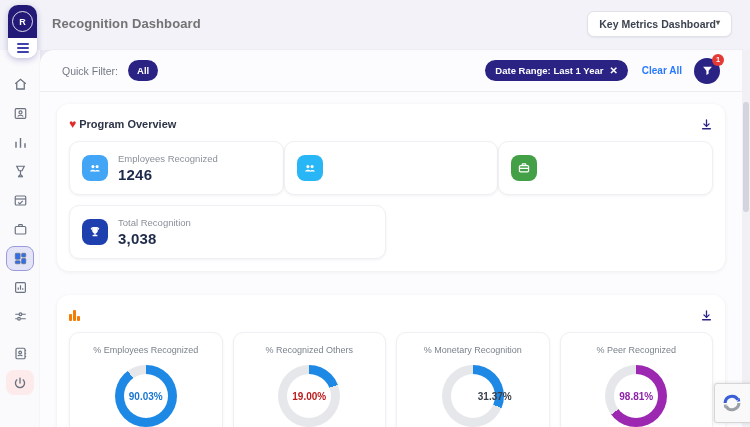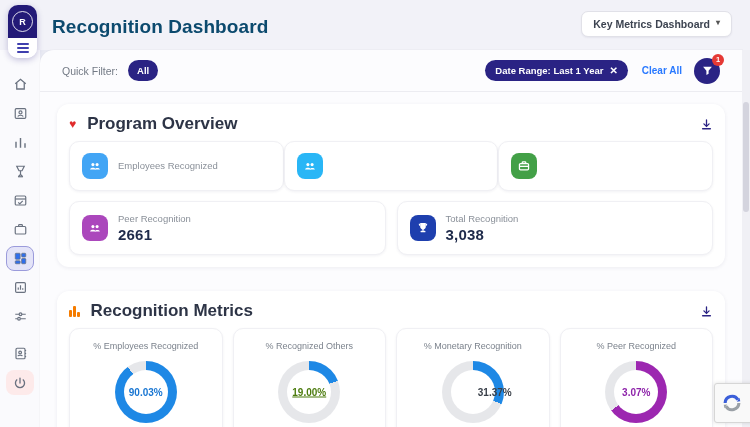--- a/index.html
+++ b/index.html
@@ -1,24 +1,24 @@
 <!DOCTYPE html>
 <html><head>
 <meta charset="utf-8">
 <style>
   * { margin:0; padding:0; box-sizing:border-box; }
   html,body { width:750px; height:427px; overflow:hidden; }
   body { font-family:"Liberation Sans", sans-serif; background:#e9eaf3; position:relative; }
 
   
   .header { position:absolute; left:0; top:0; right:0; height:50px; background:#f2f2f8; }
-  .page-title { position:absolute; left:52px; top:16px; font-size:19px; font-weight:700; color:#0c4a6e; letter-spacing:.1px; }
+  .page-title { position:absolute; left:52px; top:16px; font-size:13px; font-weight:700; color:#737373; letter-spacing:.1px; }
   .dash-select { position:absolute; right:18px; top:11px; background:#fff; border:1px solid #e1e1e8; border-radius:7px;
                  padding:6px 11px; font-size:10.5px; color:#3c4350; font-weight:600; cursor:pointer;
-                 box-shadow:0 1px 2px rgba(20,20,60,.06); display:flex; align-items:flex-start; gap:6px; }
+                 box-shadow:0 1px 2px rgba(20,20,60,.06); display:flex; align-items:flex-start; }
   .caret { font-size:8px; color:#555; }
 
   
   .logo-pill { position:absolute; left:8px; top:5px; width:29px; z-index:5; border-radius:10px;
                box-shadow:0 2px 6px rgba(30,20,120,.25); overflow:hidden; }
   .logo-top { background:#231a77; height:33px; display:flex; align-items:center; justify-content:center; }
   .logo-circle { width:21px; height:21px; border:1px solid rgba(255,255,255,.85); border-radius:50%;
                  display:flex; align-items:center; justify-content:center; color:#fff; font-size:9px; font-weight:700; }
   .logo-menu { background:#fff; height:20px; display:flex; align-items:center; justify-content:center; cursor:pointer; }
   .menu-lines { display:flex; flex-direction:column; gap:2px; }
@@ -51,21 +51,21 @@
                 display:flex; align-items:center; justify-content:center; cursor:pointer; }
   .funnel-badge { position:absolute; top:-4px; right:-4px; background:#e53935; color:#fff; font-size:7.5px;
                   font-weight:700; width:12px; height:12px; border-radius:50%; display:flex;
                   align-items:center; justify-content:center; }
 
   
   .section-card { background:#fff; border-radius:12px; margin:12px 17px 0; padding:9px 12px 12px;
                   box-shadow:0 1px 4px rgba(25,25,70,.07); }
   .section-card.metrics { margin-top:24px; }
   .card-head { display:flex; align-items:center; height:22px; margin-bottom:6px; }
-  .section-title { font-size:17px; font-weight:700; color:#2d3446; margin-left:11px; }
+  .section-title { font-size:11px; font-weight:700; color:#2d3446; margin-left:3px; }
   .heart-icon { color:#e02b2b; font-size:12px; line-height:1; }
   .bars-icon { display:flex; align-items:flex-end; gap:1.5px; height:11px; }
   .bars-icon i { display:block; width:2.5px; background:#f57c00; border-radius:1px; }
   .bars-icon i:nth-child(1){height:7px} .bars-icon i:nth-child(2){height:11px} .bars-icon i:nth-child(3){height:5px}
   .download-btn { margin-left:auto; cursor:pointer; display:flex; align-items:center; }
 
   
   .stats-grid3 { display:grid; grid-template-columns:repeat(3,1fr); }
   .stats-grid2 { display:grid; grid-template-columns:repeat(2,1fr); gap:11px; margin-top:10px; }
   .stat-card { background:#fff; border:1px solid #f0f0f4; border-radius:10px; padding:11px 12px;
@@ -237,20 +237,21 @@
         <span class="stat-icon" style="background-color: rgb(66, 165, 245);">
           <svg width="14" height="14" viewBox="0 0 20 20" fill="#fff">
               <circle cx="7" cy="8" r="2.2"></circle>
               <circle cx="13" cy="8" r="2.2"></circle>
               <path d="M3 15 C3 11.5 11 11.5 11 15 Z"></path>
               <path d="M9.5 15 C9.8 12 17 12 17 15 Z"></path>
             </svg>
         </span>
         <span>
           <div class="stat-label">Employees Recognized</div>
+          <div class="stat-value">1246</div>
         </span>
       </div>
       <div class="stat-card">
         <span class="stat-icon" style="background-color: rgb(41, 182, 246);">
           <svg width="14" height="14" viewBox="0 0 20 20" fill="#fff">
               <circle cx="7" cy="8" r="2.2"></circle>
               <circle cx="13" cy="8" r="2.2"></circle>
               <path d="M3 15 C3 11.5 11 11.5 11 15 Z"></path>
               <path d="M9.5 15 C9.8 12 17 12 17 15 Z"></path>
             </svg>
@@ -260,34 +261,20 @@
         <span class="stat-icon" style="background-color: rgb(67, 160, 71);">
           <svg width="14" height="14" viewBox="0 0 20 20" fill="none" stroke="#fff" stroke-width="1.8">
               <rect x="3.5" y="6.5" width="13" height="9" rx="1.5"></rect>
               <path d="M7.5 6.5 V5 A1 1 0 0 1 8.5 4 H11.5 A1 1 0 0 1 12.5 5 V6.5"></path>
               <path d="M3.5 10.5 H16.5"></path>
             </svg>
         </span>
       </div>
     </div>
     <div class="stats-grid2">
-      <div class="stat-card">
-        <span class="stat-icon" style="background-color: rgb(171, 71, 188);">
-          <svg width="14" height="14" viewBox="0 0 20 20" fill="#fff">
-              <circle cx="7" cy="8" r="2.2"></circle>
-              <circle cx="13" cy="8" r="2.2"></circle>
-              <path d="M3 15 C3 11.5 11 11.5 11 15 Z"></path>
-              <path d="M9.5 15 C9.8 12 17 12 17 15 Z"></path>
-            </svg>
-        </span>
-        <span>
-          <div class="stat-label">Peer Recognition</div>
-          <div class="stat-value">2661</div>
-        </span>
-      </div>
       <div class="stat-card">
         <span class="stat-icon" style="background-color: rgb(30, 63, 174);">
           <svg width="14" height="14" viewBox="0 0 20 20" fill="#fff">
               <path d="M6 3 H14 V8 A4 4 0 0 1 6 8 Z"></path>
               <path d="M9 11 H11 V14 H9 Z"></path>
               <rect x="6.5" y="14" width="7" height="2.2" rx="0.8"></rect>
               <path d="M4 4 H6 V7 A2.5 2.5 0 0 1 4 4.5 Z"></path>
               <path d="M16 4 H14 V7 A2.5 2.5 0 0 0 16 4.5 Z"></path>
             </svg>
         </span>
@@ -299,21 +286,20 @@
     </div>
   </div>
 
   <div class="section-card metrics">
     <div class="card-head">
       <span class="bars-icon">
           <i></i>
           <i></i>
           <i></i>
         </span>
-      <span class="section-title">Recognition Metrics</span>
       <span class="download-btn">
         <svg width="13" height="13" viewBox="0 0 20 20" fill="none" stroke="#2a2384" stroke-width="2" stroke-linecap="round">
             <path d="M10 3 V12"></path>
             <path d="M6 9 L10 13 L14 9"></path>
             <path d="M4 16.5 H16"></path>
           </svg>
       </span>
     </div>
     <div class="donut-grid">
       <div class="donut-card">
@@ -322,37 +308,37 @@
           <div class="donut" style="background: conic-gradient(rgb(30, 136, 229) 0deg, rgb(30, 136, 229) 90.03%, rgb(230, 231, 234) 90.03%, rgb(230, 231, 234) 100%);"></div>
           <div class="donut-hole"></div>
           <div class="donut-value" style="color: rgb(25, 118, 210);">90.03%</div>
         </div>
       </div>
       <div class="donut-card">
         <div class="donut-title">% Recognized Others</div>
         <div class="donut-wrap">
           <div class="donut" style="background: conic-gradient(rgb(30, 136, 229) 0deg, rgb(30, 136, 229) 19%, rgb(230, 231, 234) 19%, rgb(230, 231, 234) 100%);"></div>
           <div class="donut-hole"></div>
-          <div class="donut-value" style="color: #4d7c0f; text-decoration: underline;">19.00%</div>
+          <div class="donut-value" style="color: #b91c1c;">19.00%</div>
         </div>
       </div>
       <div class="donut-card">
         <div class="donut-title">% Monetary Recognition</div>
         <div class="donut-wrap">
           <div class="donut" style="background: conic-gradient(rgb(30, 136, 229) 0deg, rgb(30, 136, 229) 31.37%, rgb(230, 231, 234) 31.37%, rgb(230, 231, 234) 100%);"></div>
           <div class="donut-hole"></div>
           <div class="donut-value" style="color: rgb(58, 64, 74); padding-left: 44px;">31.37%</div>
         </div>
       </div>
       <div class="donut-card">
         <div class="donut-title">% Peer Recognized</div>
         <div class="donut-wrap">
           <div class="donut" style="background: conic-gradient(rgb(156, 39, 176) 0deg, rgb(156, 39, 176) 64.81%, rgb(230, 231, 234) 64.81%, rgb(230, 231, 234) 100%);"></div>
           <div class="donut-hole"></div>
-          <div class="donut-value" style="color: rgb(142, 36, 170);">3.07%</div>
+          <div class="donut-value" style="color: rgb(142, 36, 170);">98.81%</div>
         </div>
       </div>
     </div>
   </div>
 
 </div>
 
 <div class="scroll-track">
     <div class="scroll-thumb"></div>
   </div>

